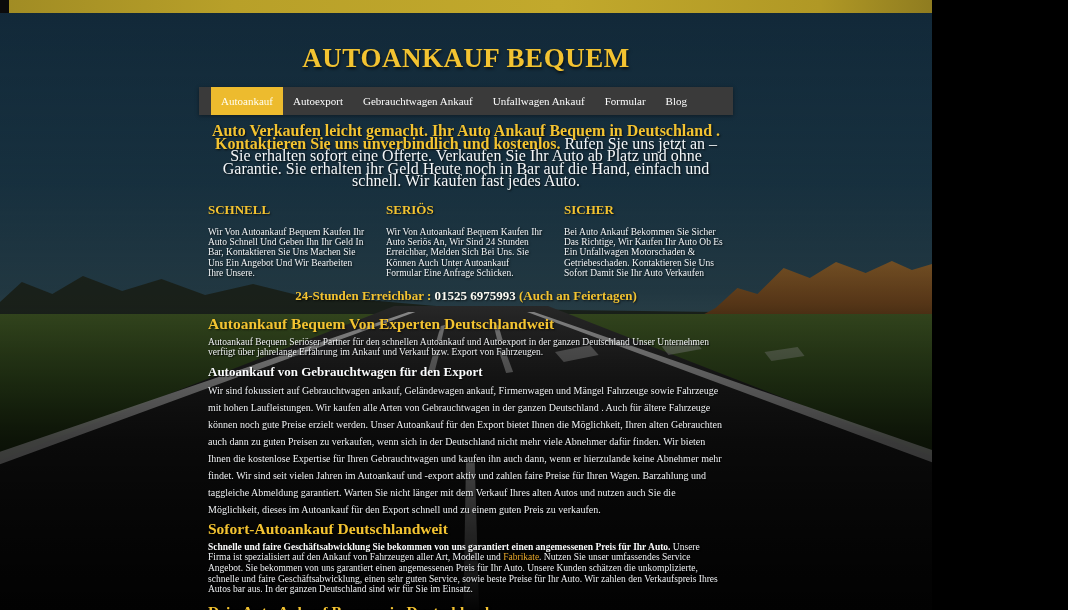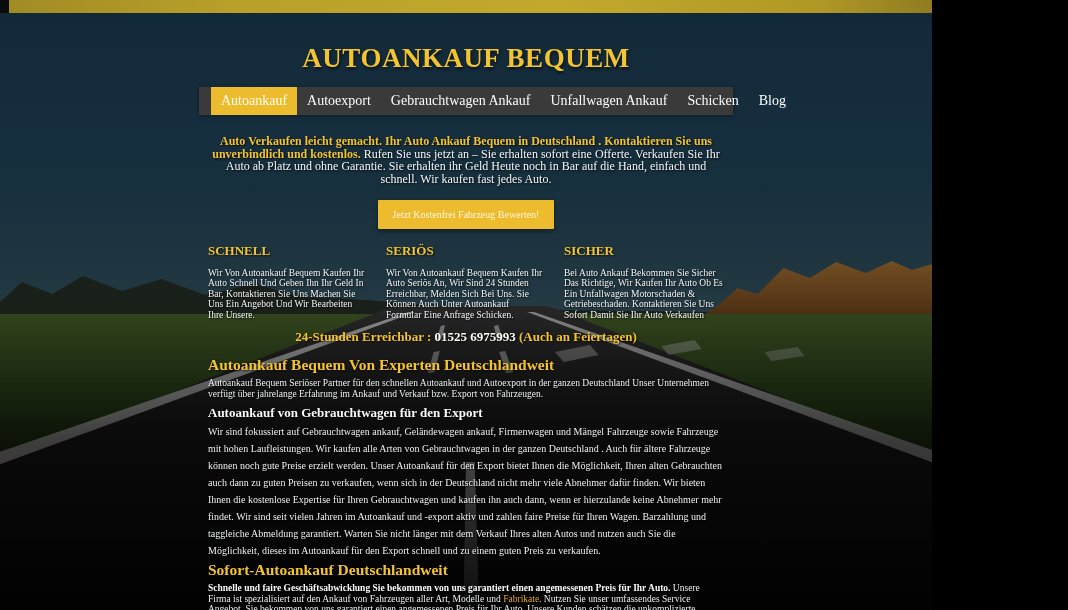--- a/index.html
+++ b/index.html
@@ -17,27 +17,27 @@
   .site-title {
     margin-top:30px; text-align:center; color:#f3c331; font-size:27px; font-weight:bold;
     letter-spacing:0.5px; text-shadow:1px 2px 3px rgba(0,0,0,.65);
   }
   .nav {
     margin:13px auto 0; width:534px; height:28px; background:#3a3a3a;
     display:flex; align-items:stretch; padding-left:12px;
     box-shadow:0 1px 4px rgba(0,0,0,.4);
   }
   .nav a {
-    display:flex; align-items:center; padding:0 10px; font-size:14px;
+    display:flex; align-items:center; padding:0 10px; font-size:11px;
     color:#fdfdfd; text-decoration:none; white-space:nowrap;
   }
   .nav a.active { background:#edbb2e; color:#fffef2; }
   .col { width:516px; margin:0 auto; }
   .intro {
-    margin-top:20px; text-align:center; font-size:12px; line-height:12.5px;
+    margin-top:10px; text-align:center; font-size:16px; line-height:12.5px;
     color:#f4f7f9; text-shadow:1px 1px 2px rgba(0,0,0,.8);
   }
   .intro .hl { color:#f3c331; font-weight:bold; }
   .cta-row { text-align:center; margin-top:15px; }
   .cta {
     display:inline-block; background:#edbb2e; border:none; color:#fdf6dc;
     font-family:inherit; font-size:10px; padding:9px 15px; cursor:pointer;
     box-shadow:0 2px 5px rgba(0,0,0,.45); border-radius:1px;
   }
   .features { display:flex; justify-content:space-between; margin-top:14px; }
@@ -136,30 +136,27 @@
   <div class="topbar"></div>
 
   <div class="content">
     <h1 class="site-title">AUTOANKAUF BEQUEM</h1>
 
     <nav class="nav">
       <a href="#" class="active">Autoankauf</a>
       <a href="#">Autoexport</a>
       <a href="#">Gebrauchtwagen Ankauf</a>
       <a href="#">Unfallwagen Ankauf</a>
-      <a href="#">Schicken</a>
+      <a href="#">Formular</a>
       <a href="#">Blog</a>
     </nav>
 
     <div class="col">
       <p class="intro"><span class="hl">Auto Verkaufen leicht gemacht. Ihr Auto Ankauf Bequem in Deutschland . Kontaktieren Sie uns unverbindlich und kostenlos.</span><span> Rufen Sie uns jetzt an – Sie erhalten sofort eine Offerte. Verkaufen Sie Ihr Auto ab Platz und ohne Garantie. Sie erhalten ihr Geld Heute noch in Bar auf die Hand, einfach und schnell. Wir kaufen fast jedes Auto.</span></p>
 
-      <div class="cta-row">
-        <button class="cta">Jetzt Kostenfrei Fahrzeug Bewerten!</button>
-      </div>
 
       <div class="features">
         <div class="feature">
           <h3>SCHNELL</h3>
           <p>Wir Von Autoankauf Bequem Kaufen Ihr Auto Schnell Und Geben Ihn Ihr Geld In Bar, Kontaktieren Sie Uns Machen Sie Uns Ein Angebot Und Wir Bearbeiten Ihre Unsere.</p>
         </div>
         <div class="feature">
           <h3>SERIÖS</h3>
           <p>Wir Von Autoankauf Bequem Kaufen Ihr Auto Seriös An, Wir Sind 24 Stunden Erreichbar, Melden Sich Bei Uns. Sie Können Auch Unter Autoankauf Formular Eine Anfrage Schicken.</p>
         </div>

